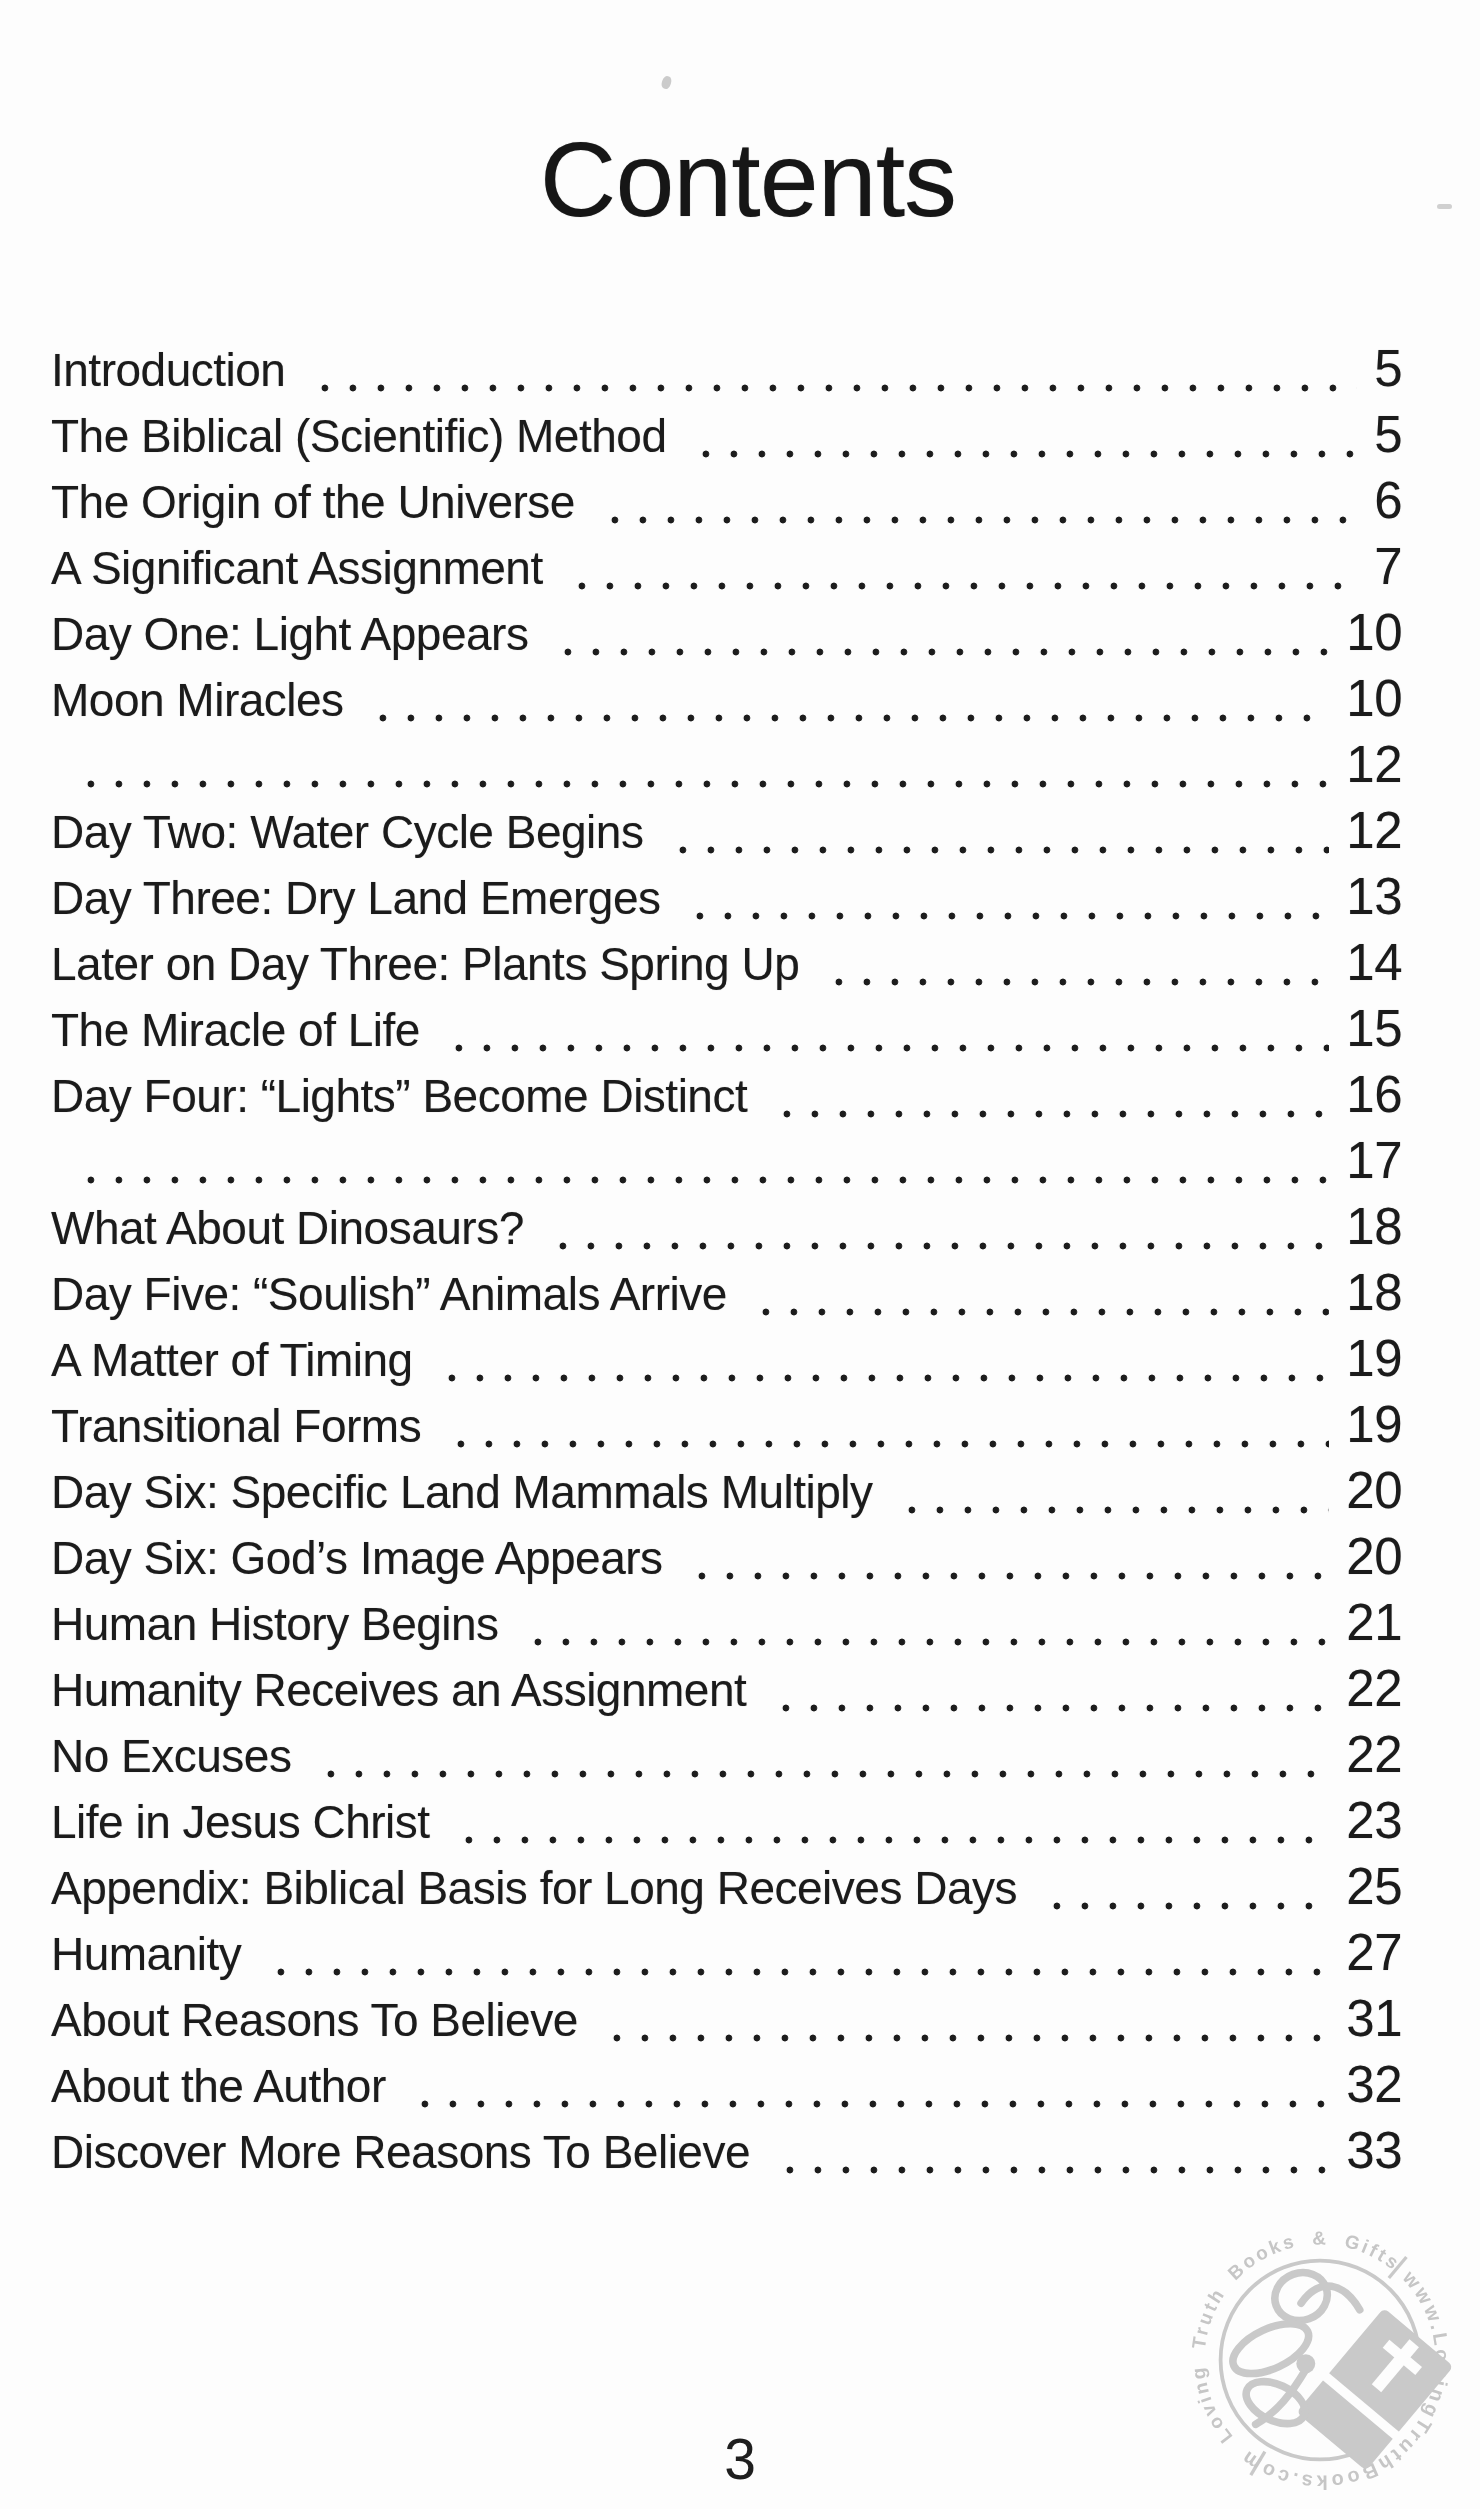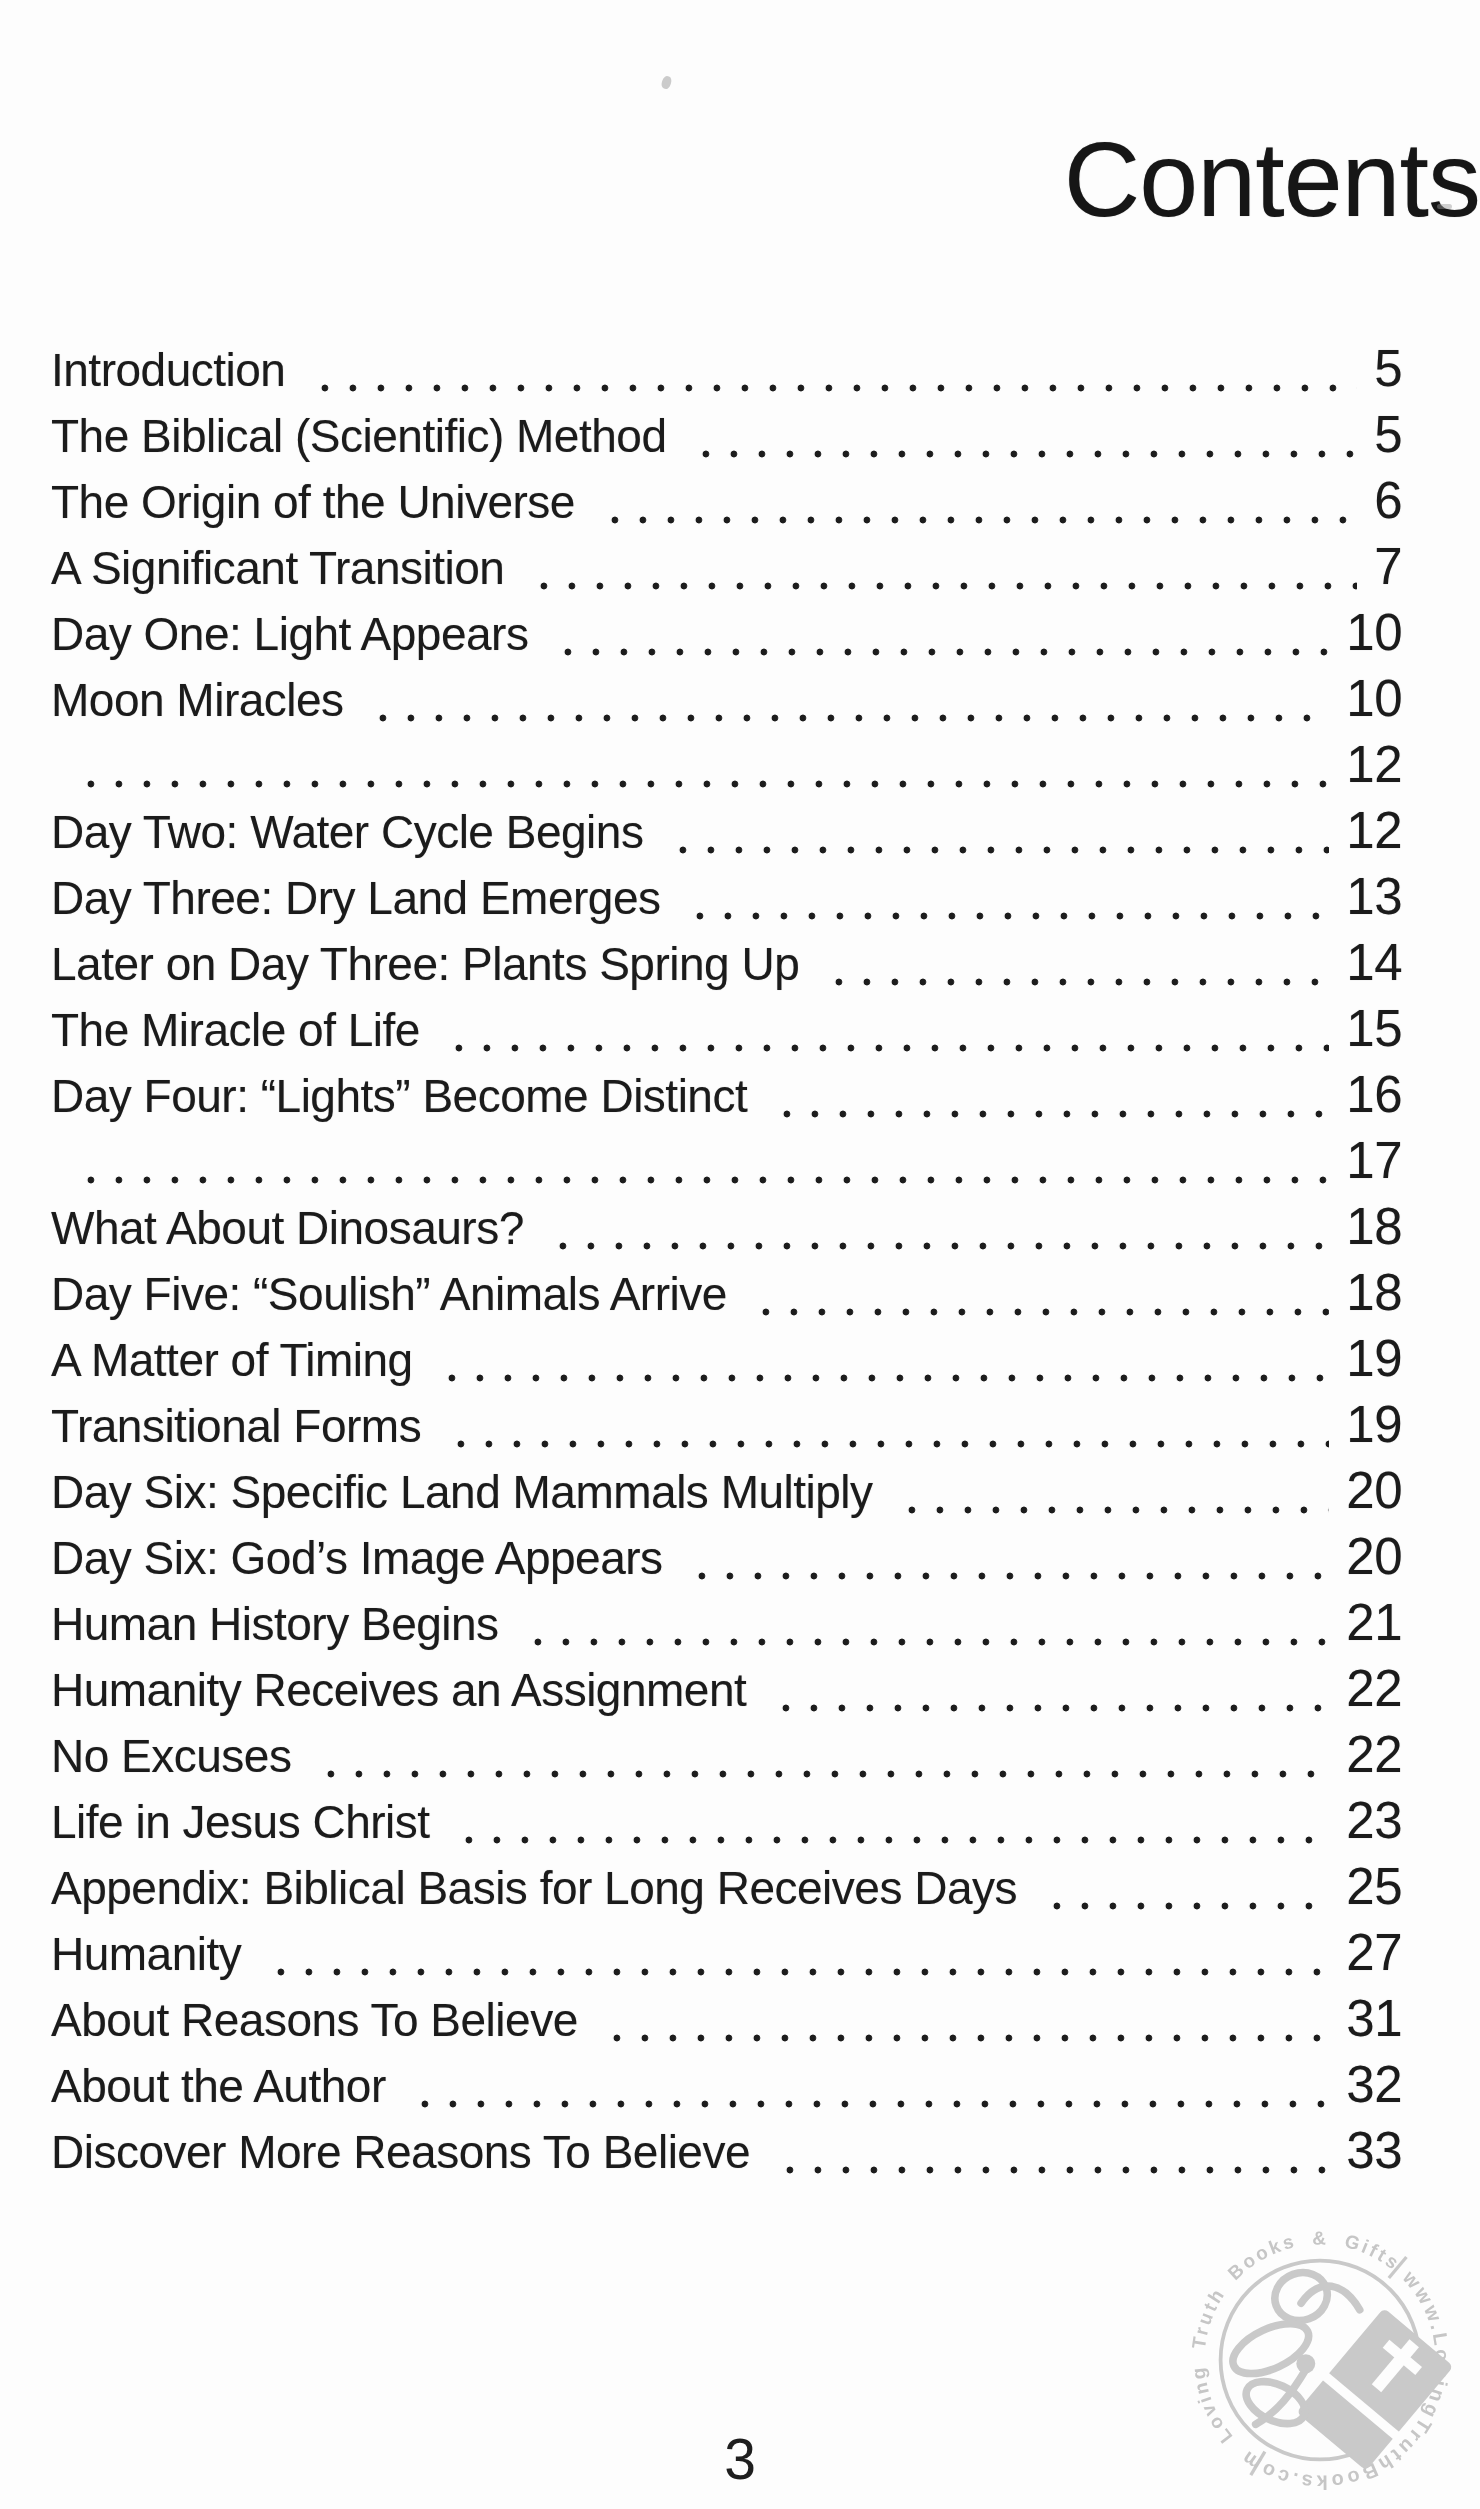--- a/index.html
+++ b/index.html
@@ -15,21 +15,21 @@
     overflow: hidden;
     font-family: "Liberation Sans", sans-serif;
     color: #1b1b1b;
   }
   .page-title {
     margin: 126px 0 3px 0;
     font-size: 106px;
     font-weight: 400;
     line-height: 1;
     letter-spacing: -1px;
-    text-align: right;
+    text-align: center;
     color: #161616;
     text-shadow: 0 0 1px rgba(0,0,0,0.35);
     padding-left: 16px;
   }
   .toc-list {
     margin-top: 104px;
     padding: 0 78px 0 51px;
   }
   .toc-row {
     display: flex;
@@ -122,21 +122,21 @@
       <span class="toc-page">5</span>
     </div>
 
     <div class="toc-row">
       <span class="toc-label">The Origin of the Universe</span>
       <span class="leader"></span>
       <span class="toc-page">6</span>
     </div>
 
     <div class="toc-row">
-      <span class="toc-label">A Significant Transition</span>
+      <span class="toc-label">A Significant Assignment</span>
       <span class="leader"></span>
       <span class="toc-page">7</span>
     </div>
 
 
     <div class="toc-row">
       <span class="toc-label">Day One: Light Appears</span>
       <span class="leader"></span>
       <span class="toc-page">10</span>
     </div>

